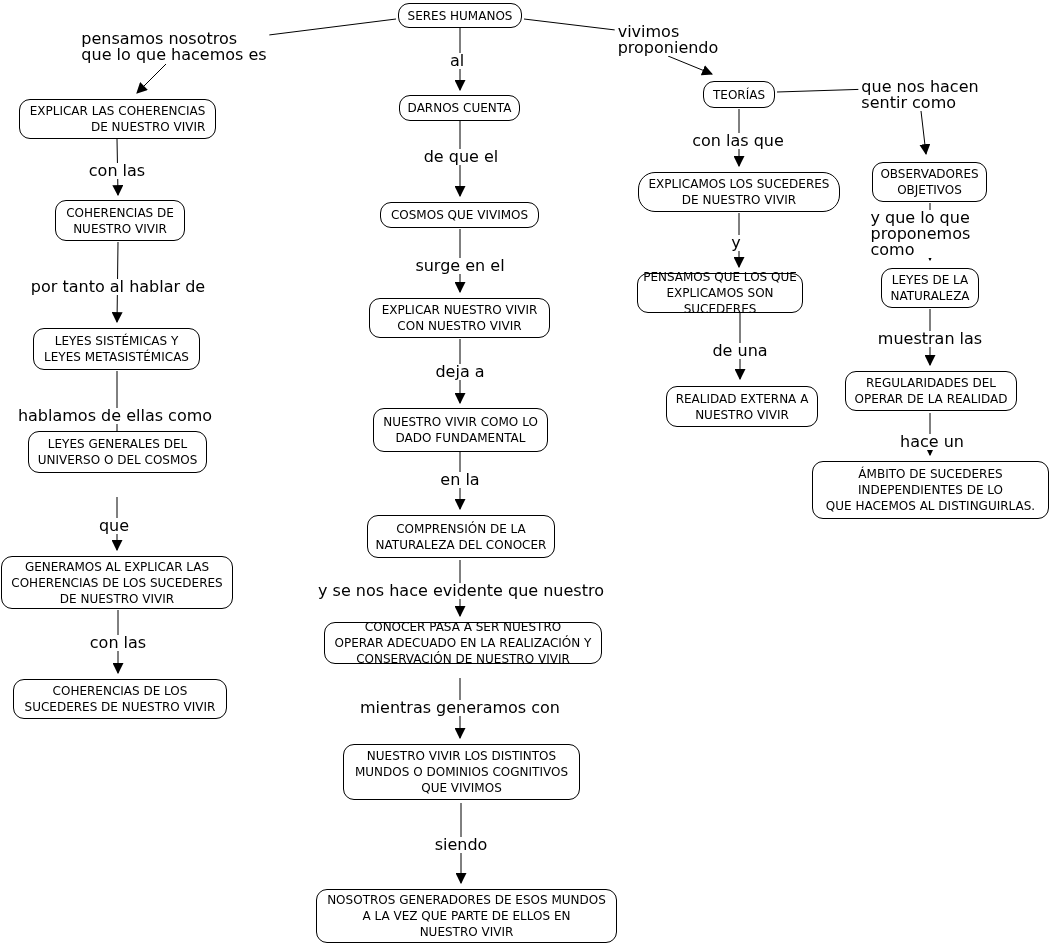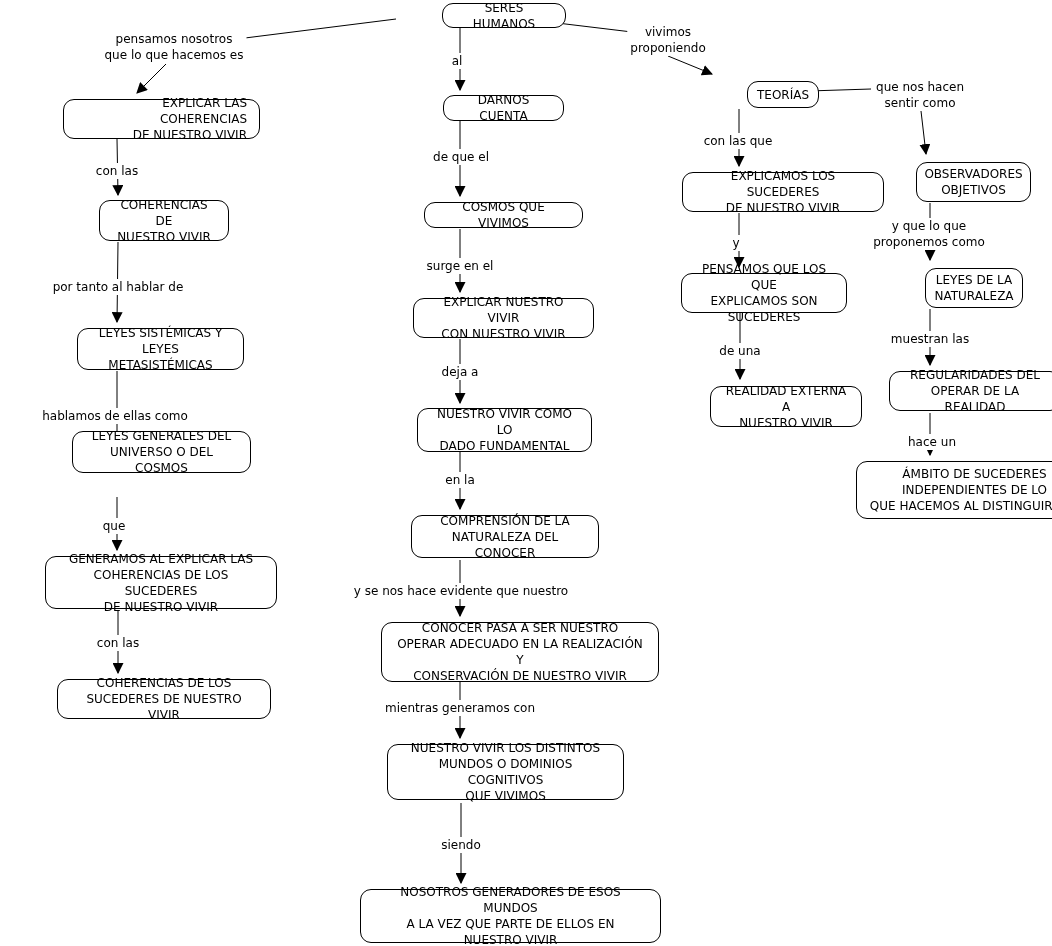--- a/index.html
+++ b/index.html
@@ -8,26 +8,26 @@
   html,body{margin:0;padding:0;background:var(--bg);}
   body{width:1052px;height:946px;font-family:"DejaVu Sans",sans-serif;color:var(--text);}
   .canvas{position:relative;width:1052px;height:946px;background:var(--bg);overflow:hidden;}
   svg.edges{position:absolute;left:0;top:0;width:1052px;height:946px;}
   svg.edges line{stroke:var(--line);stroke-width:1;}
   .node{
     position:absolute;box-sizing:border-box;
     display:flex;align-items:center;justify-content:center;
     text-align:center;border:1px solid var(--border);border-radius:11px;
     background:var(--bg);font-size:12px;line-height:16px;
-    white-space:pre-line;padding:2px 12px;margin-left:44px;
+    white-space:pre-line;padding:2px 4px;
   }
   .elabel{
     position:absolute;transform:translate(-50%,-50%);
     background:var(--bg);padding:0 3px;
-    font-size:12px;line-height:16px;text-align:center;white-space:pre-line;
+    font-size:16px;line-height:16px;white-space:pre-line;
   }
 </style>
 </head>
 <body>
 
 <div class="canvas">
 
   <svg class="edges" viewBox="0 0 1052 946">
     <defs>
       <marker id="arrow" viewBox="0 0 10 10" refX="9" refY="5" markerWidth="11" markerHeight="11" orient="auto">
@@ -84,32 +84,32 @@
 SUCEDERES DE NUESTRO VIVIR</div>
 
   <div class="node" style="left:399px;top:95px;width:121px;height:26px;">DARNOS CUENTA</div>
   <div class="node" style="left:380px;top:202px;width:159px;height:26px;">COSMOS QUE VIVIMOS</div>
   <div class="node" style="left:369px;top:298px;width:181px;height:40px;">EXPLICAR NUESTRO VIVIR
 CON NUESTRO VIVIR</div>
   <div class="node" style="left:373px;top:408px;width:175px;height:44px;">NUESTRO VIVIR COMO LO
 DADO FUNDAMENTAL</div>
   <div class="node" style="left:367px;top:515px;width:188px;height:43px;">COMPRENSIÓN DE LA
 NATURALEZA DEL CONOCER</div>
-  <div class="node" style="left:337px;top:622px;width:278px;height:60px;">CONOCER PASA A SER NUESTRO
+  <div class="node" style="left:324px;top:622px;width:278px;height:42px;">CONOCER PASA A SER NUESTRO
 OPERAR ADECUADO EN LA REALIZACIÓN Y
 CONSERVACIÓN DE NUESTRO VIVIR</div>
   <div class="node" style="left:343px;top:744px;width:237px;height:56px;">NUESTRO VIVIR LOS DISTINTOS
 MUNDOS O DOMINIOS COGNITIVOS
 QUE VIVIMOS</div>
   <div class="node" style="left:316px;top:889px;width:301px;height:54px;">NOSOTROS GENERADORES DE ESOS MUNDOS
 A LA VEZ QUE PARTE DE ELLOS EN
 NUESTRO VIVIR</div>
 
   <div class="node" style="left:703px;top:81px;width:72px;height:27px;">TEORÍAS</div>
-  <div class="node" style="left:638px;top:172px;width:202px;height:40px;">EXPLICAMOS LOS SUCEDERES
+  <div class="node" style="left:638px;top:172px;width:202px;height:40px;border-radius:17px;">EXPLICAMOS LOS SUCEDERES
 DE NUESTRO VIVIR</div>
   <div class="node" style="left:637px;top:273px;width:166px;height:40px;">PENSAMOS QUE LOS QUE
 EXPLICAMOS SON SUCEDERES</div>
   <div class="node" style="left:666px;top:386px;width:152px;height:41px;">REALIDAD EXTERNA A
 NUESTRO VIVIR</div>
 
   <div class="node" style="left:872px;top:162px;width:115px;height:40px;">OBSERVADORES
 OBJETIVOS</div>
   <div class="node" style="left:881px;top:268px;width:98px;height:40px;">LEYES DE LA
 NATURALEZA</div>

